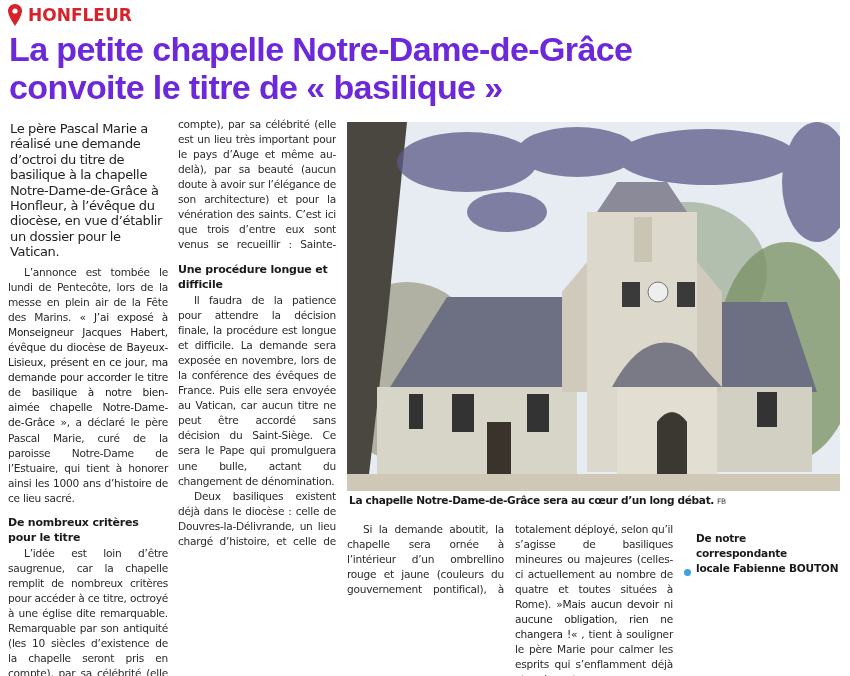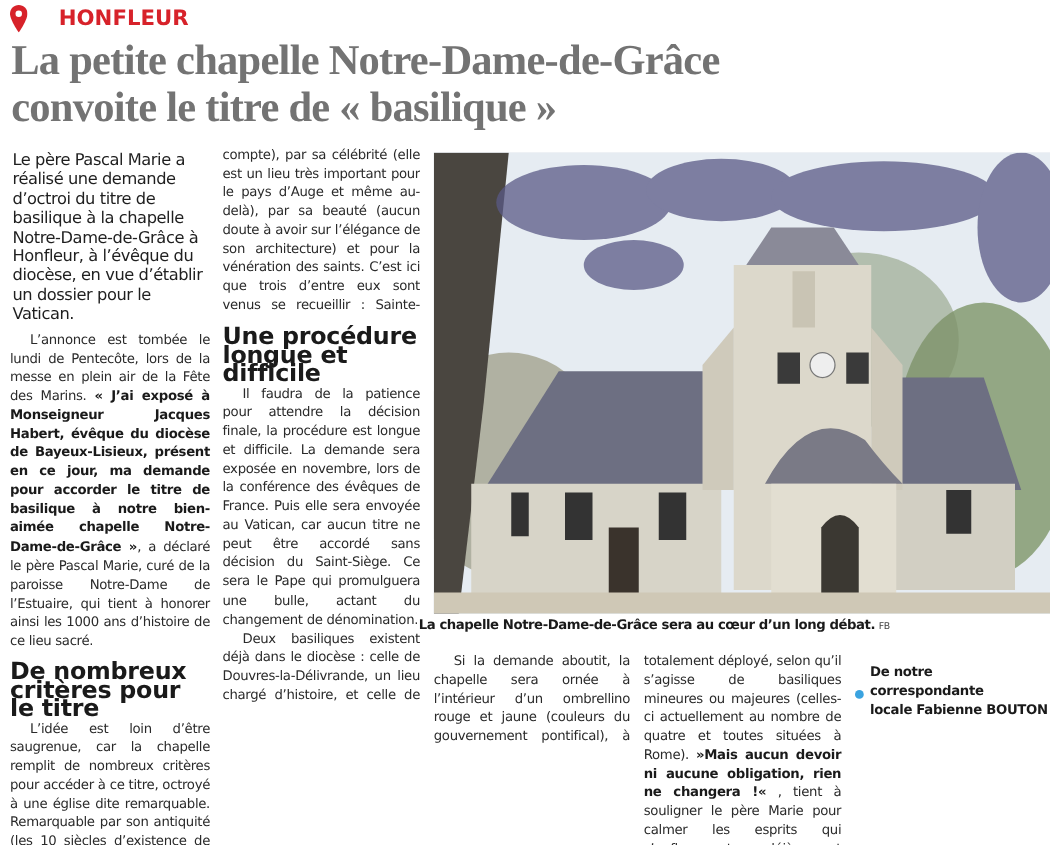--- a/index.html
+++ b/index.html
@@ -9,58 +9,58 @@
     font-family: "Liberation Sans", "DejaVu Sans", sans-serif;
     position: relative;
   }
   .kicker {
     position: absolute; left: 8px; top: 2px; height: 26px;
     display: flex; align-items: center; gap: 6px;
   }
   .kicker svg { width: 14px; height: 22px; display: block; }
   .kicker-label {
     font-family: "DejaVu Sans", sans-serif; font-weight: bold;
-    font-size: 17px; color: #d7222a; letter-spacing: 0px; margin-left: 19px;
+    font-size: 17px; color: #d7222a; letter-spacing: 0px;
   }
   .headline {
     position: absolute; left: 9px; top: 30px; width: 830px; margin: 0;
-    font-family: Liberation Serif, serif; font-weight: bold;
-    font-size: 34px; line-height: 38px; color: #737373; letter-spacing: -0.6px;
+    font-family: Liberation Sans, sans-serif; font-weight: bold;
+    font-size: 34px; line-height: 38px; color: #6d28d9; letter-spacing: -0.6px;
   }
   .col {
     position: absolute; font-family: "DejaVu Sans", sans-serif;
     font-size: 10.6px; line-height: 15.05px; color: #2a2a2a; text-align: justify;
     letter-spacing: -0.25px;
   }
   .col p { margin: 0; text-indent: 16px; }
   .col p.noindent { text-indent: 0; }
-  .col .b { font-weight: bold; color: #1a1a1a; }
+  .col .b { font-weight: normal; color: #1a1a1a; }
   .col .i { }
   .chapo {
     position: absolute; left: 8px; top: 119px; width: 160px;
     font-family: "DejaVu Sans", sans-serif; font-size: 13px; line-height: 15.4px;
     color: #1f1f1f; letter-spacing: -0.35px; margin: 2px;
   }
   .subhead {
     font-family: "DejaVu Sans", sans-serif; font-weight: bold;
-    font-size: 19px; line-height: 15px; color: #1a1a1a; margin: 0 0 1px 0;
+    font-size: 11px; line-height: 15px; color: #1a1a1a; margin: 0 0 1px 0;
     text-align: left; letter-spacing: -0.2px;
   }
   .photo {
     position: absolute; left: 347px; top: 122px; width: 493px; height: 369px;
     overflow: hidden; background: #dfe6ec;
   }
   .caption {
-    position: absolute; left: 335px; top: 494px; width: 495px; height: 16px;
+    position: absolute; left: 349px; top: 494px; width: 495px; height: 16px;
     font-family: "DejaVu Sans", sans-serif; font-size: 10.6px; font-weight: bold;
     color: #1a1a1a; white-space: nowrap; letter-spacing: -0.35px;
   }
   .caption .credit { font-weight: normal; font-size: 7.5px; color: #444; margin-left: 3px; }
   .signature {
-    display: flex; gap: 5px; align-items: center; margin-top: 9px;
+    display: flex; gap: 5px; align-items: flex-end; margin-top: 9px;
     font-weight: bold; color: #1a1a1a; text-align: left;
   }
   .signature .dot {
     width: 7px; height: 7px; border-radius: 50%; background: #3aa3e0;
     margin-top: 4px; flex: 0 0 auto;
   }
 </style>
 </head>
 <body>
 

